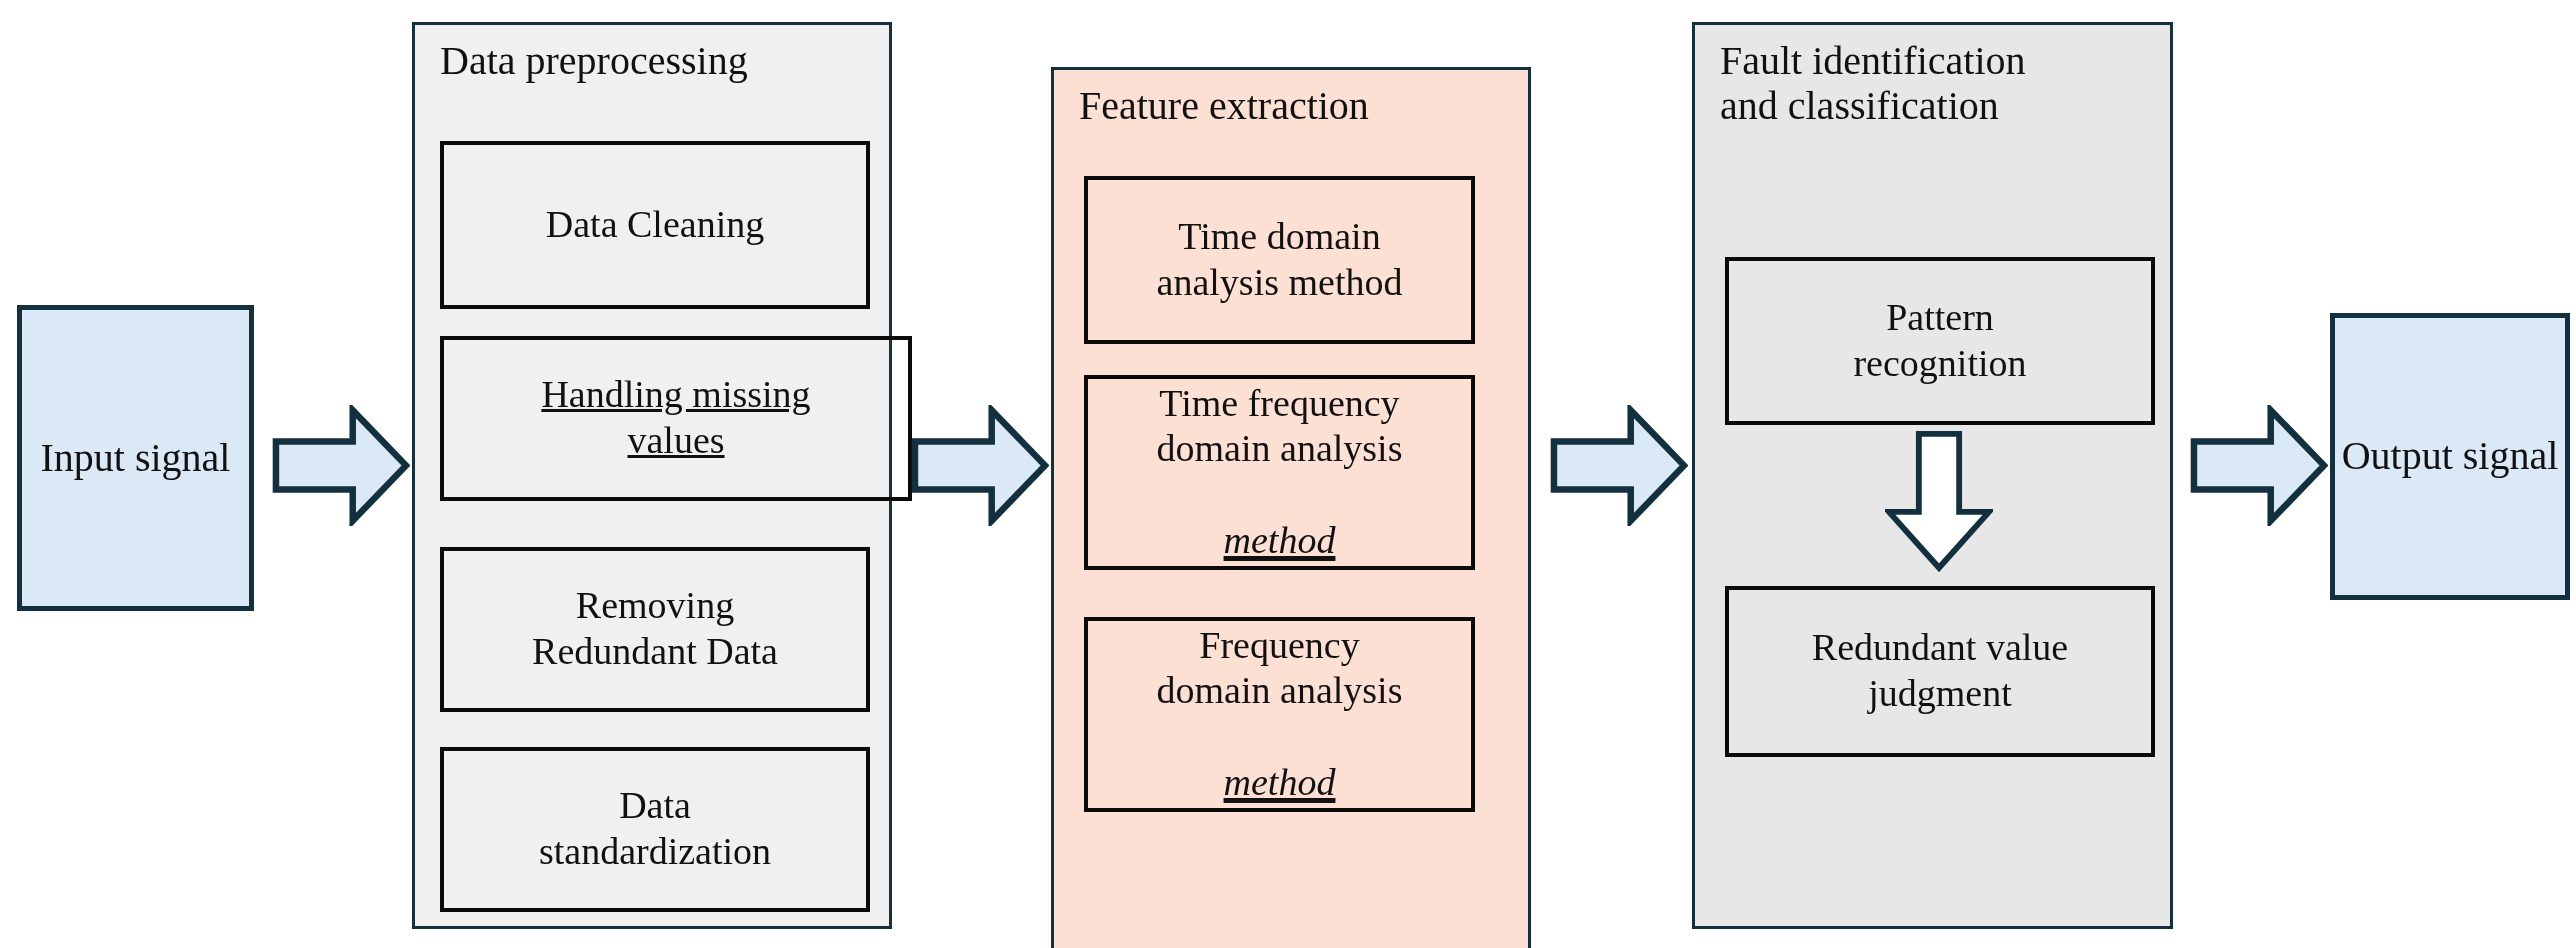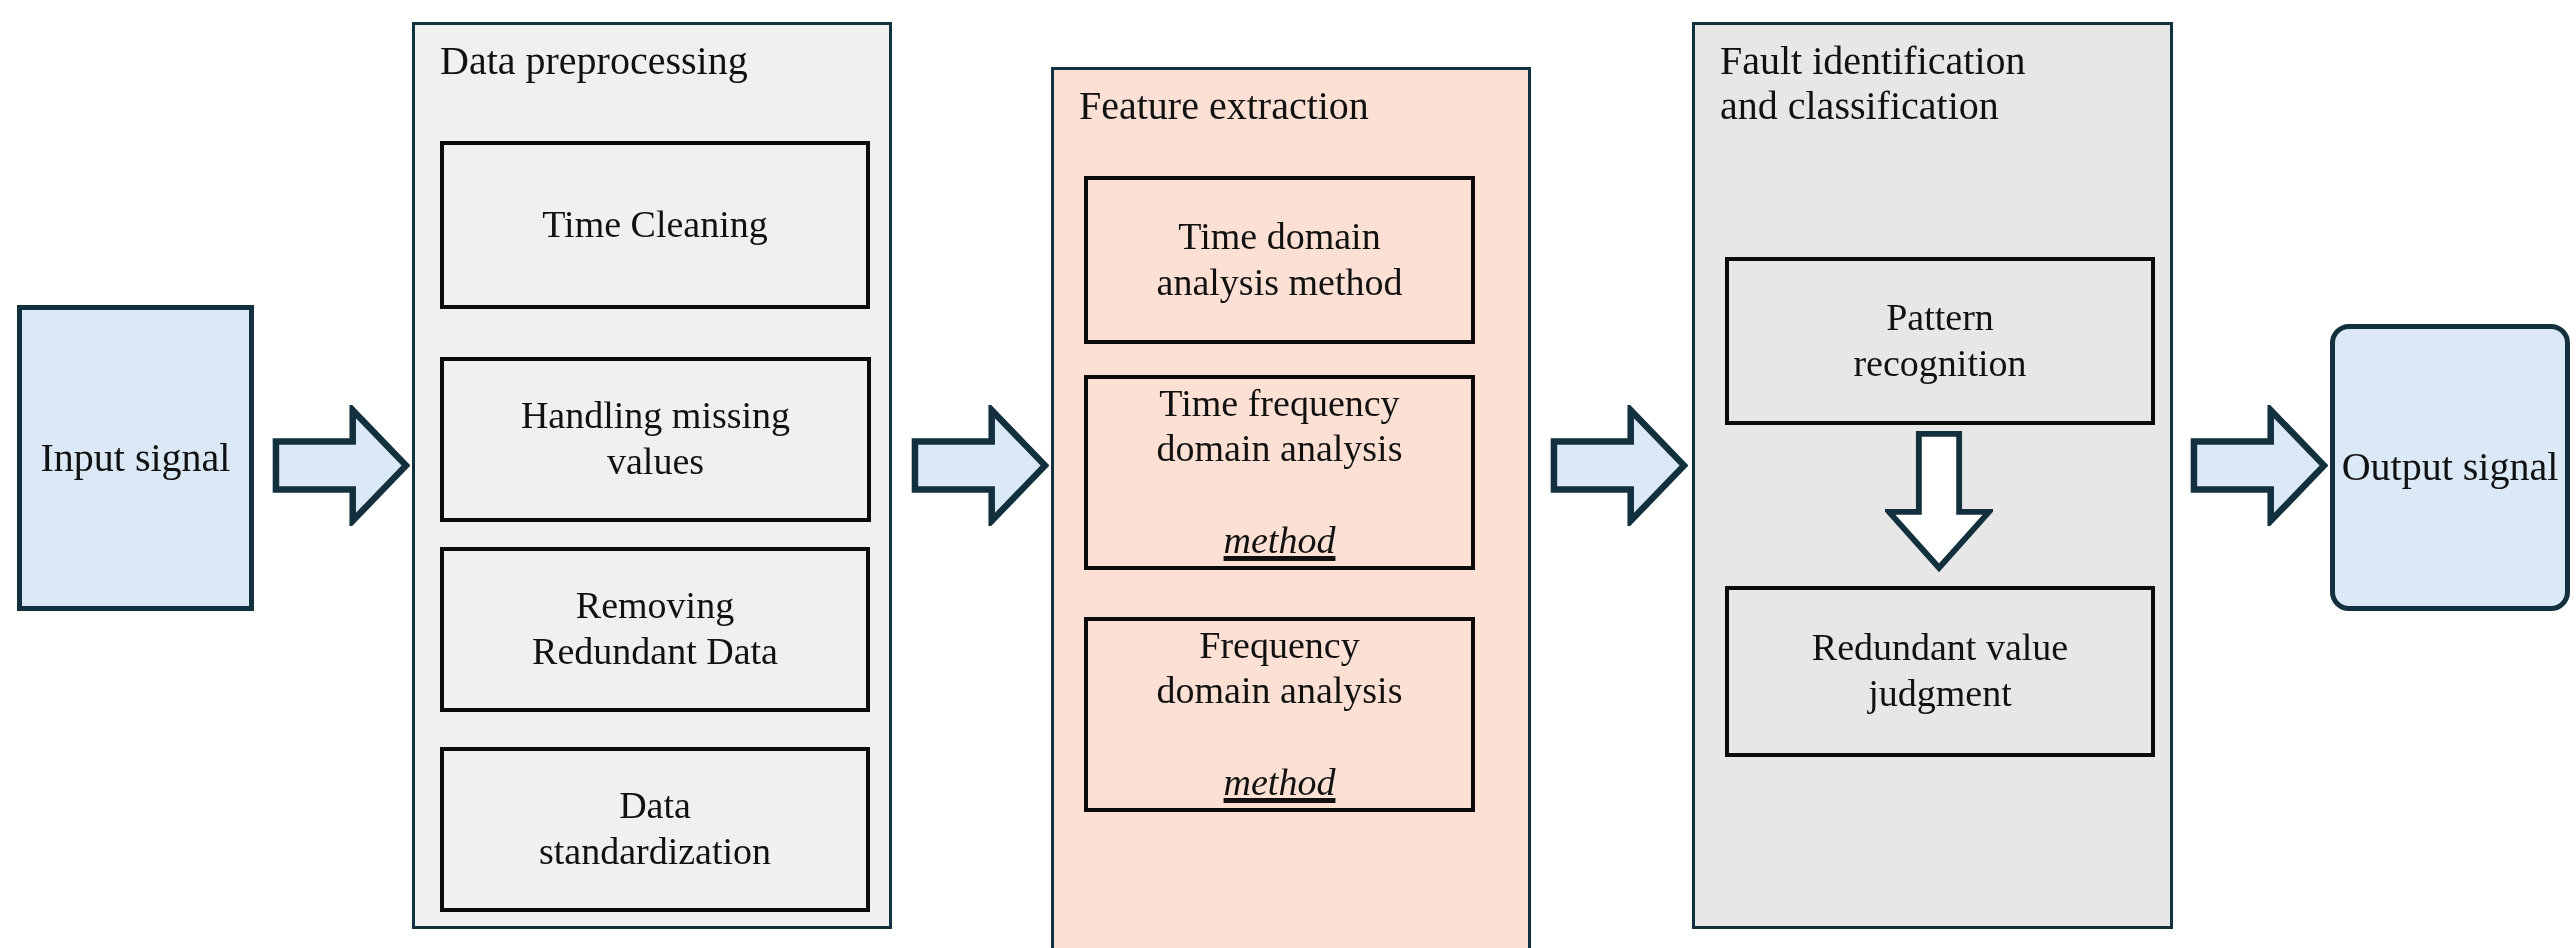--- a/index.html
+++ b/index.html
@@ -15,21 +15,21 @@
     position:absolute;
     background:#dbe8f5;
     border:5.9px solid #13303f;
     box-sizing:border-box;
     display:flex;align-items:center;justify-content:center;
     text-align:center;
     font-size:40px;
     line-height:1.22;
   }
   #input-signal{left:17px;top:305px;width:237px;height:306px;}
-  #output-signal{left:2330px;top:324px;width:240px;height:287px;border-radius:19px;}
+  #output-signal{left:2330px;top:313px;width:240px;height:287px;}
 
   
   .stage{
     position:absolute;
     border:3.9px solid #13303f;
     box-sizing:border-box;
     top:21.5px;height:907px;
   }
   #stage-preprocessing{left:412px;width:480px;background:#f0f0f0;}
   #stage-feature{left:1051px;width:480px;background:#fbe0d3;margin-top:45px;}
@@ -54,21 +54,21 @@
     text-align:center;
     font-size:38px;
     line-height:1.2;
     padding:0 6.5px;
   }
   .step span{display:block;white-space:pre-line;}
   .underlined{text-decoration:underline;text-decoration-thickness:4.6px;text-underline-offset:2.6px;font-style:italic;}
 
   
   #step-data-cleaning      {left:25px; top:116px; width:430px;height:168px;}
-  #step-handling-missing   {left:25px; top:332px; width:431px;height:165px;}
+  #step-handling-missing   {left:25px; top:311px; width:472px;height:165px;text-decoration:underline;}
   #step-removing-redundant {left:25px; top:522px; width:430px;height:165px;}
   #step-data-standard      {left:25px; top:722px;width:430px;height:165px;}
 
   
   #step-time-domain        {left:30px; top:106px; width:391px;height:168px;}
   #step-time-freq          {left:30px; top:305px; width:391px;height:195px;}
   #step-freq-domain        {left:30px; top:547px; width:391px;height:195px;}
 
   
   #step-pattern-recog      {left:30px; top:232px; width:430px;height:168px;}
@@ -100,21 +100,21 @@
     <svg viewBox="0 0 212 186" xmlns="http://www.w3.org/2000/svg">
       <polygon points="6,56 124,56 124,8 206,93 124,178 124,130 6,130" fill="#dbe8f5" stroke="#13303f" stroke-width="10" stroke-linejoin="miter"></polygon>
     </svg>
   </div>
 
   <div class="stage" id="stage-preprocessing">
 
     <div class="stage-title">Data preprocessing</div>
 
     <div class="step" id="step-data-cleaning">
-      <span>Time Cleaning</span>
+      <span>Data Cleaning</span>
     </div>
 
     <div class="step" id="step-handling-missing">
       <span>Handling missing
 values</span>
     </div>
 
     <div class="step" id="step-removing-redundant">
       <span>Removing
 Redundant Data</span>

